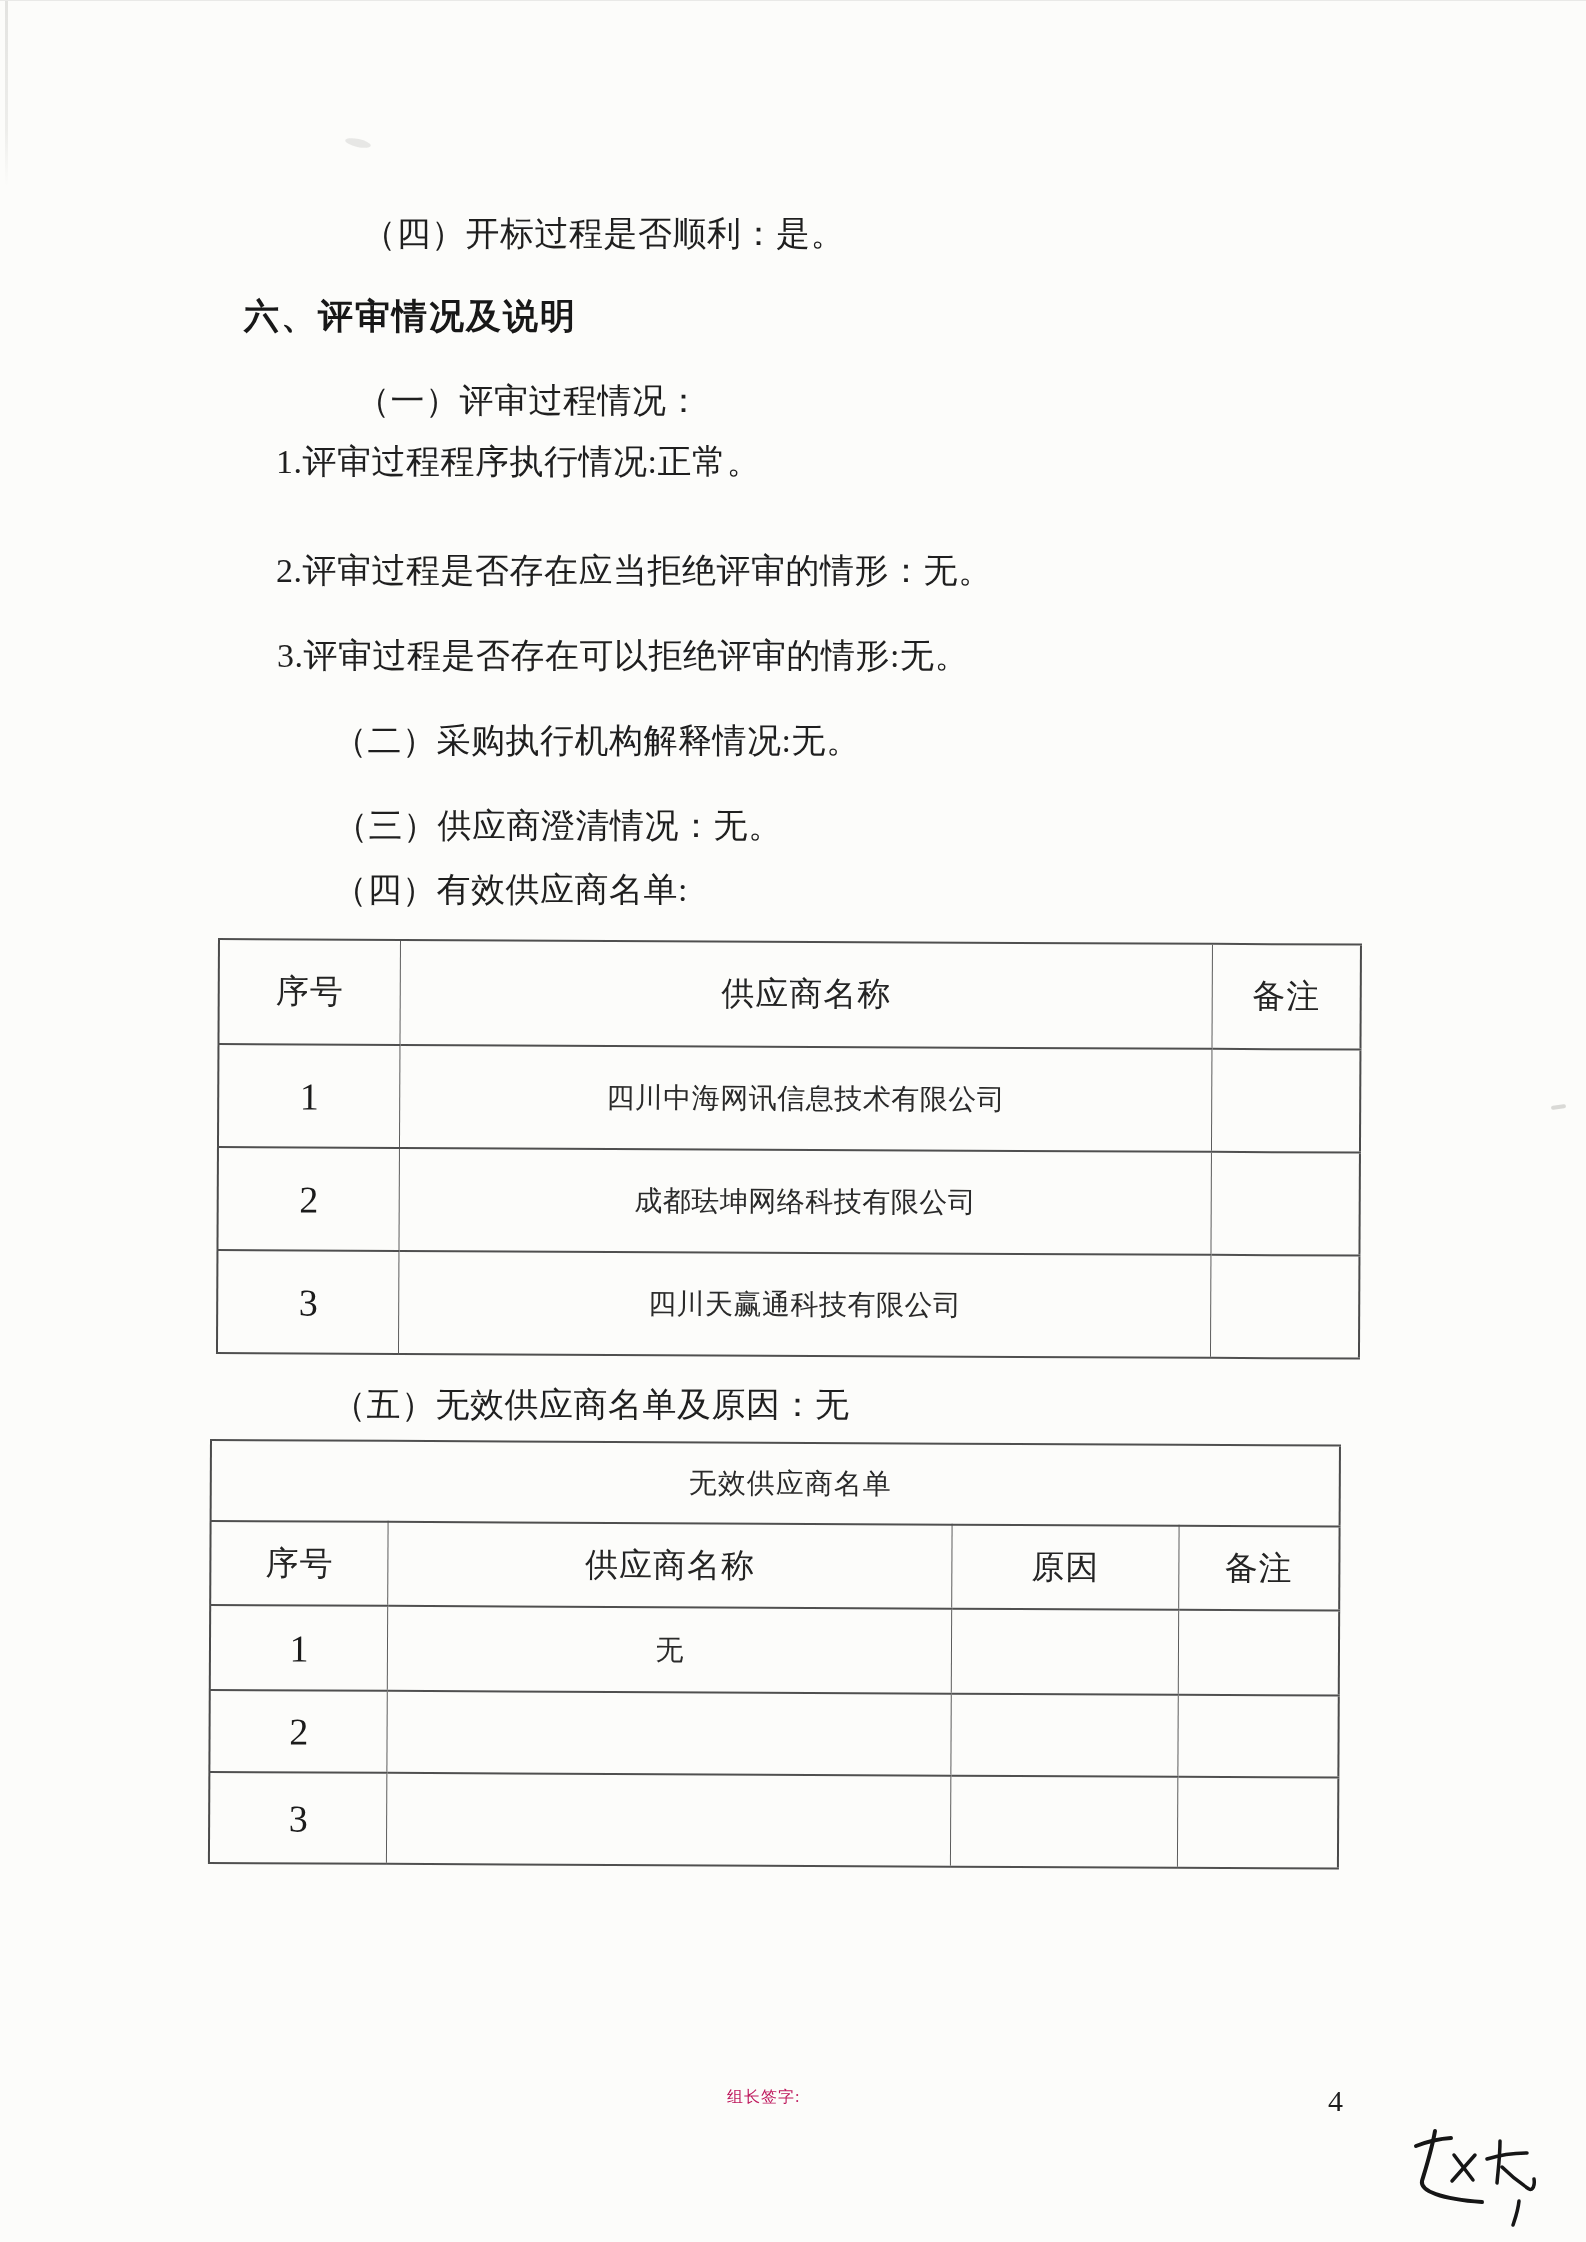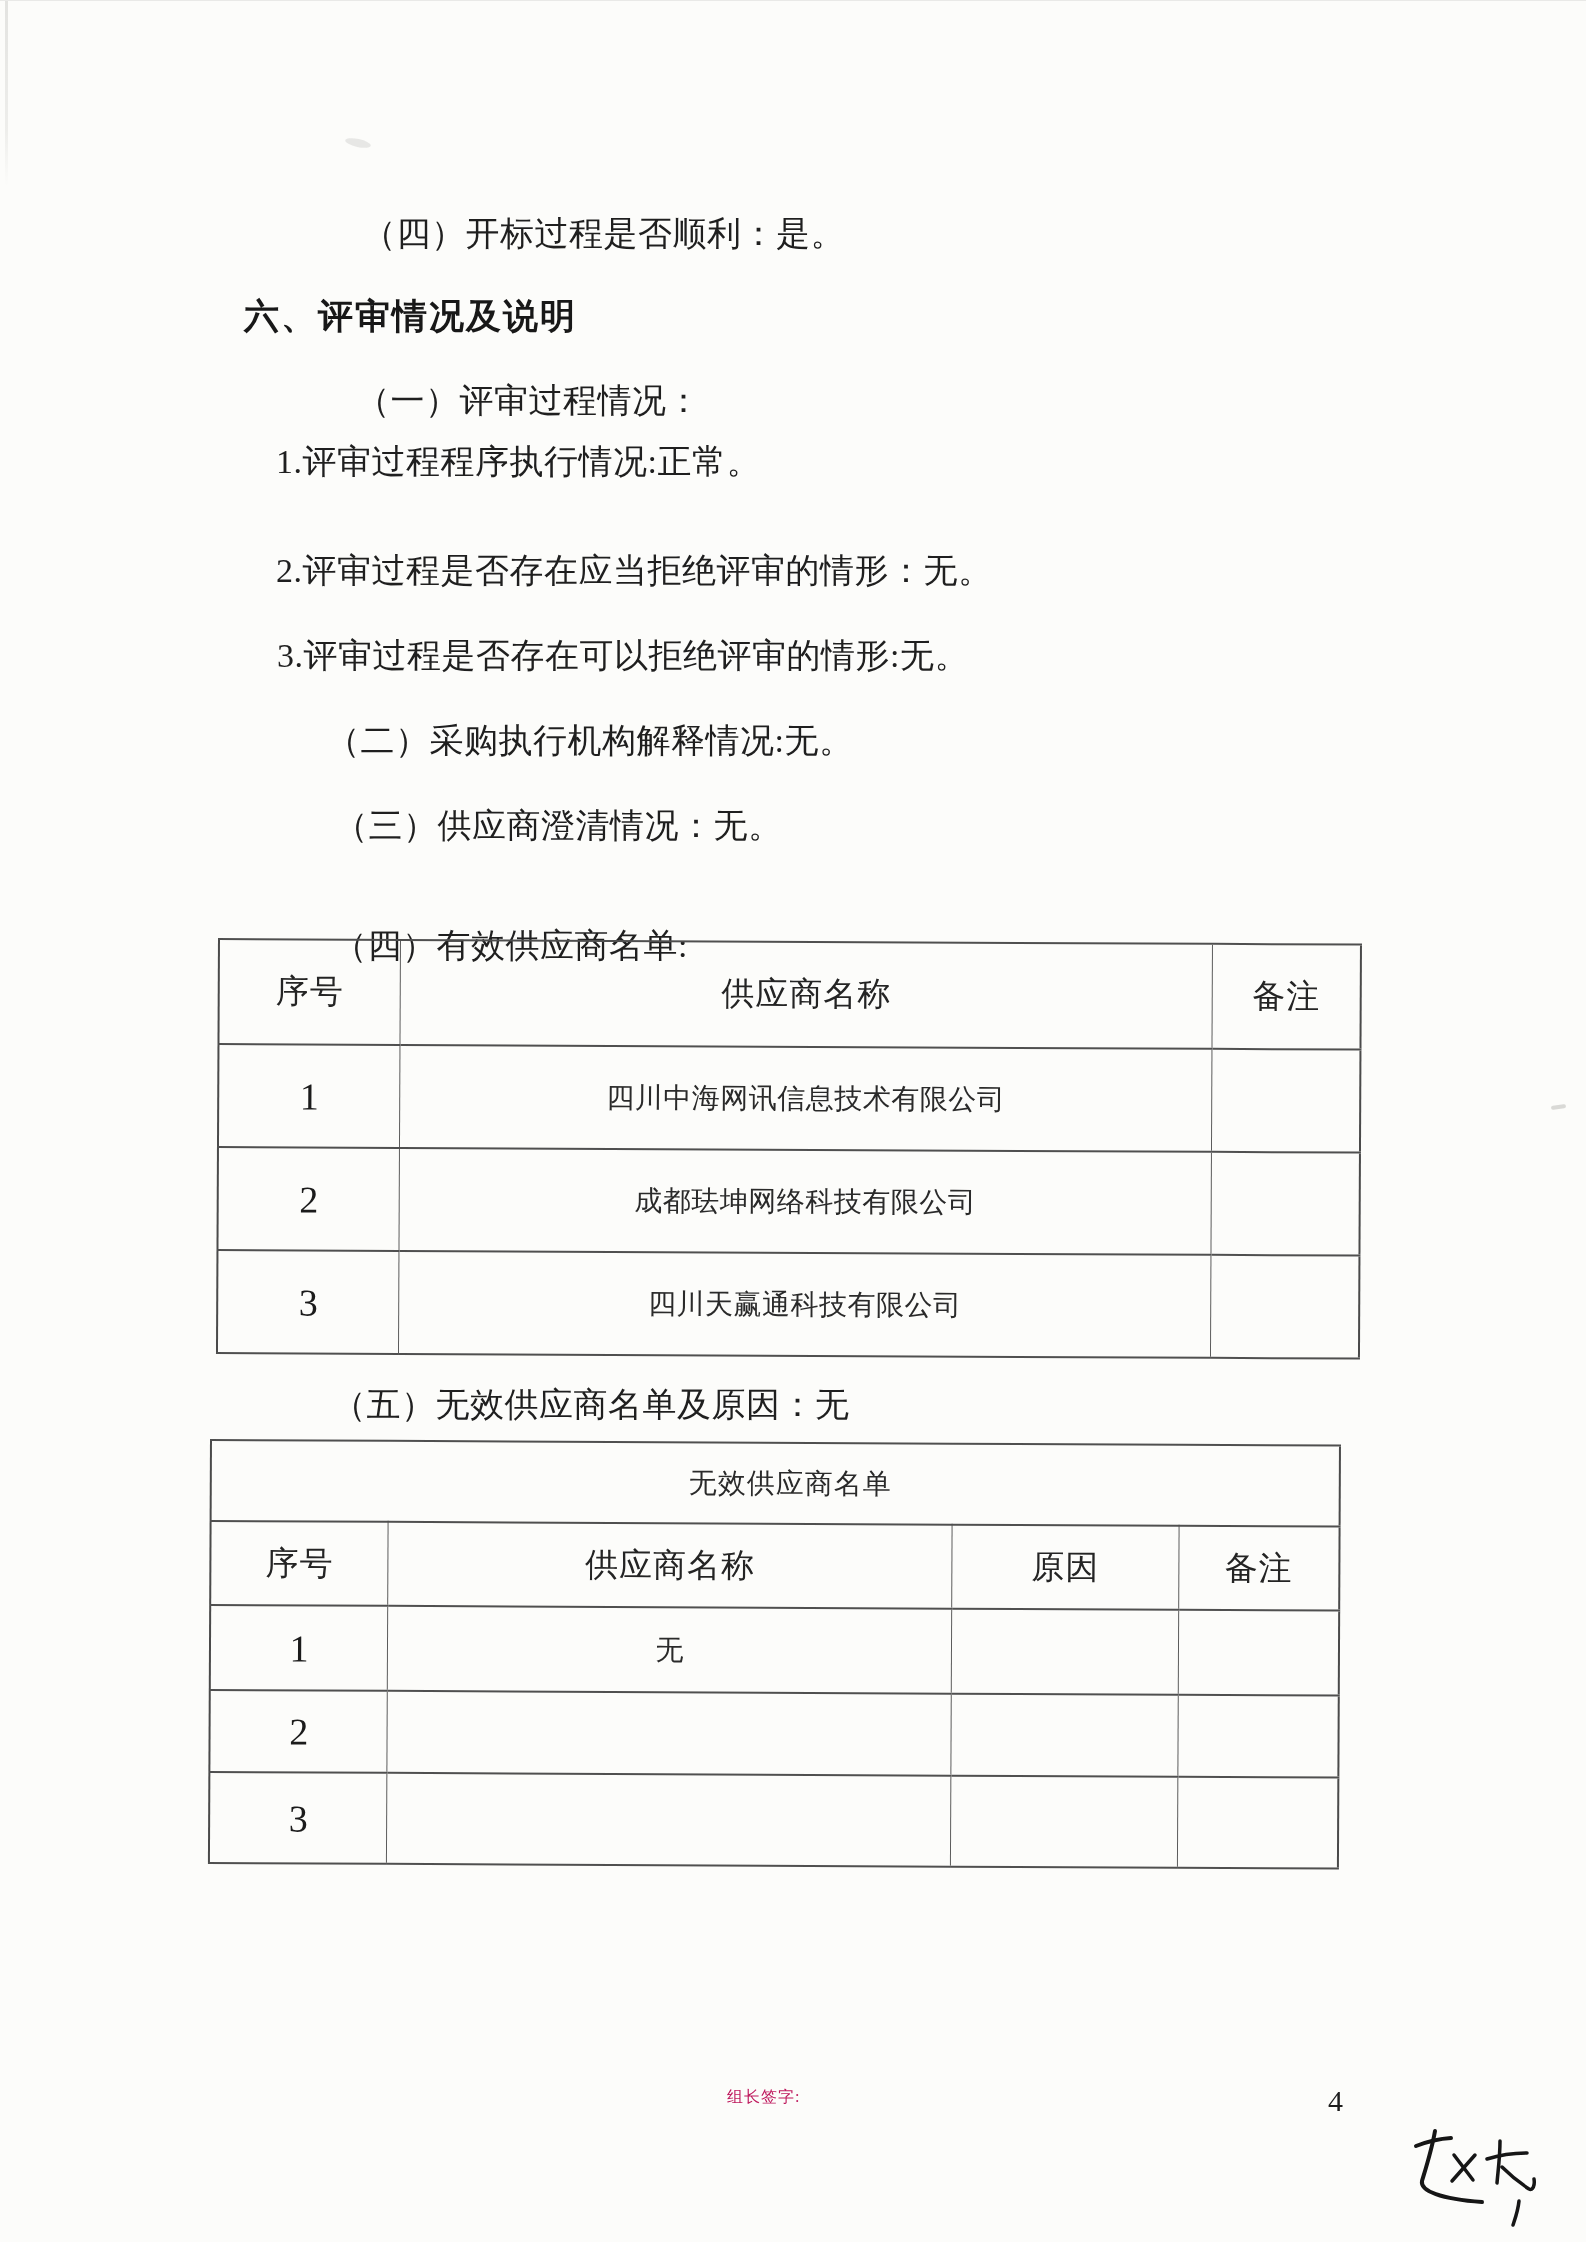--- a/index.html
+++ b/index.html
@@ -73,23 +73,23 @@
   <div class="artifact edge-streak"></div>
   <div class="artifact smudge-top"></div>
   <div class="artifact dash-right"></div>
 
   <div class="line" style="left:362px; top:212px;">（四）开标过程是否顺利：是。</div>
   <div class="line heading" style="left:244px; top:293px;">六、评审情况及说明</div>
   <div class="line" style="left:356px; top:379px;">（一）评审过程情况：</div>
   <div class="line" style="left:276px; top:440px;">1.评审过程程序执行情况:正常。</div>
   <div class="line" style="left:276px; top:549px;">2.评审过程是否存在应当拒绝评审的情形：无。</div>
   <div class="line" style="left:277px; top:634px;">3.评审过程是否存在可以拒绝评审的情形:无。</div>
-  <div class="line" style="left:326px; top:719px;text-align:center;">（二）采购执行机构解释情况:无。</div>
+  <div class="line" style="left:333px; top:719px;text-align:center;">（二）采购执行机构解释情况:无。</div>
   <div class="line" style="left:334px; top:804px;">（三）供应商澄清情况：无。</div>
-  <div class="line" style="left:333px; top:924px;">（四）有效供应商名单:</div>
+  <div class="line" style="left:333px; top:868px;">（四）有效供应商名单:</div>
 
   <table class="tbl" style="left:218px; top:937px; width:1144px;">
     <colgroup>
         <col style="width:15.9%">
         <col style="width:71.1%">
         <col style="width:13%">
       </colgroup>
     <tbody>
         <tr style="height:105px;">
       <th class="th-cell">序号</th>

